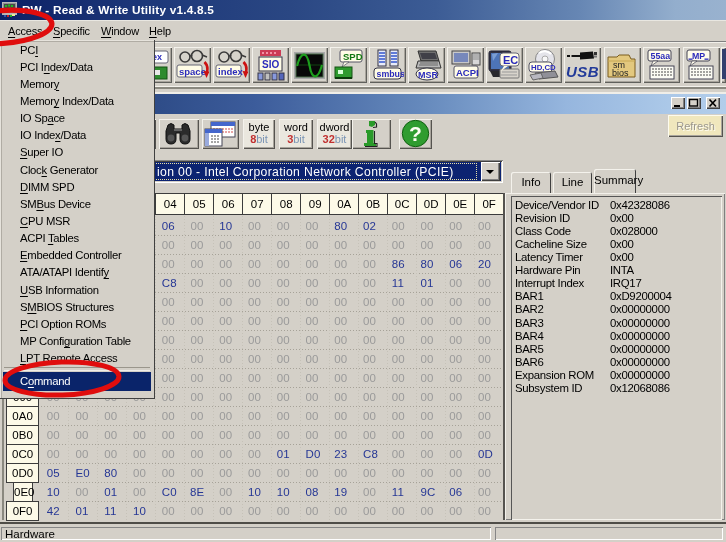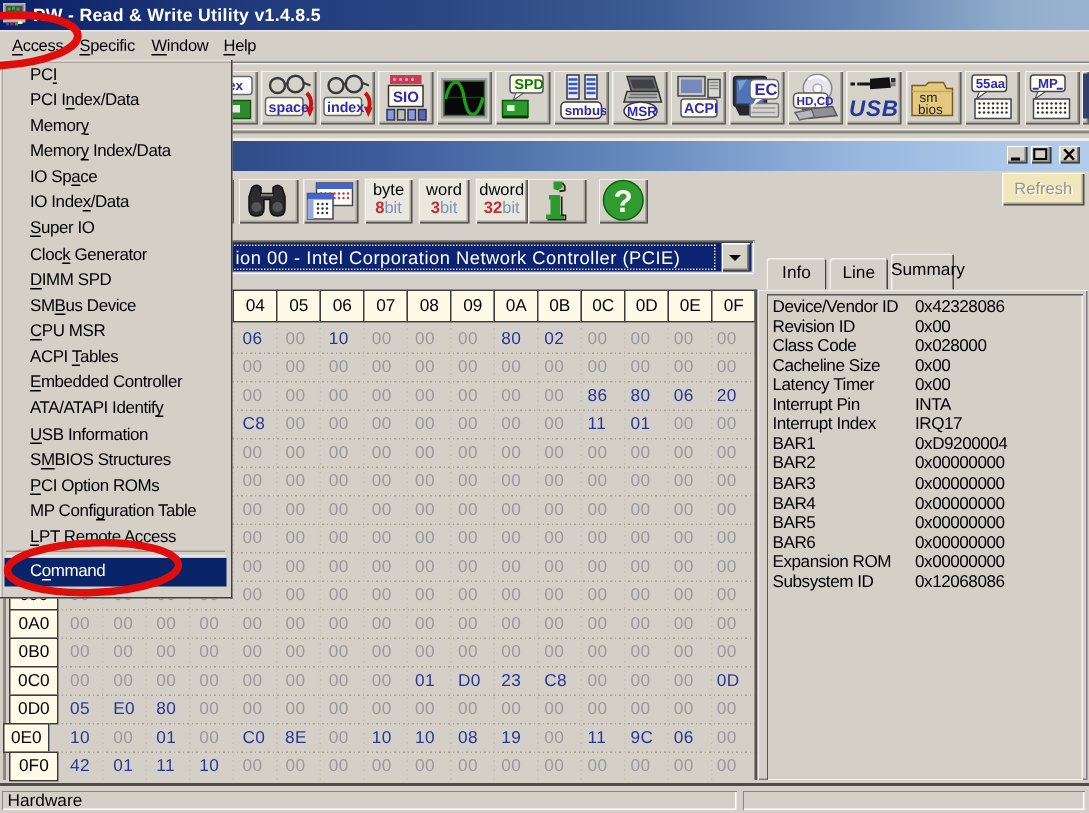--- a/index.html
+++ b/index.html
@@ -438,21 +438,21 @@
 <div class="hc" style="left:6px;top:292.0px;width:33.2px;height:20.0px;line-height:19px">040</div>
 <div class="hc" style="left:6px;top:311.0px;width:33.2px;height:20.0px;line-height:19px">050</div>
 <div class="hc" style="left:6px;top:330.0px;width:33.2px;height:20.0px;line-height:19px">060</div>
 <div class="hc" style="left:6px;top:349.0px;width:33.2px;height:20.0px;line-height:19px">070</div>
 <div class="hc" style="left:6px;top:368.0px;width:33.2px;height:20.0px;line-height:19px">080</div>
 <div class="hc" style="left:6px;top:387.0px;width:33.2px;height:20.0px;line-height:19px">090</div>
 <div class="hc" style="left:6px;top:406.0px;width:33.2px;height:20.0px;line-height:19px">0A0</div>
 <div class="hc" style="left:6px;top:425.0px;width:33.2px;height:20.0px;line-height:19px">0B0</div>
 <div class="hc" style="left:6px;top:444.0px;width:33.2px;height:20.0px;line-height:19px">0C0</div>
 <div class="hc" style="left:6px;top:463.0px;width:33.2px;height:20.0px;line-height:19px">0D0</div>
-<div class="hc" style="left:2px;top:482.0px;width:31px;height:20.0px;line-height:19px">0E0</div>
+<div class="hc" style="left:13px;top:482.0px;width:20px;height:20.0px;line-height:19px">0E0</div>
 <div class="hc" style="left:6px;top:501.0px;width:33.2px;height:20.0px;line-height:19px">0F0</div>
 <div class="cell v" style="left:46.7px;top:220.2px">86</div>
 <div class="cell v" style="left:75.5px;top:220.2px">80</div>
 <div class="cell v" style="left:104.2px;top:220.2px">22</div>
 <div class="cell v" style="left:132.9px;top:220.2px">42</div>
 <div class="cell v" style="left:161.7px;top:220.2px">06</div>
 <div class="cell z" style="left:190.4px;top:220.2px">00</div>
 <div class="cell v" style="left:219.2px;top:220.2px">10</div>
 <div class="cell z" style="left:247.9px;top:220.2px">00</div>
 <div class="cell z" style="left:276.7px;top:220.2px">00</div>
@@ -741,21 +741,21 @@
 <div class="rl" style="left:515px;top:198.6px">Device/Vendor ID</div>
 <div class="rl" style="left:610px;top:198.6px">0x42328086</div>
 <div class="rl" style="left:515px;top:211.7px">Revision ID</div>
 <div class="rl" style="left:610px;top:211.7px">0x00</div>
 <div class="rl" style="left:515px;top:224.8px">Class Code</div>
 <div class="rl" style="left:610px;top:224.8px">0x028000</div>
 <div class="rl" style="left:515px;top:237.9px">Cacheline Size</div>
 <div class="rl" style="left:610px;top:237.9px">0x00</div>
 <div class="rl" style="left:515px;top:251.0px">Latency Timer</div>
 <div class="rl" style="left:610px;top:251.0px">0x00</div>
-<div class="rl" style="left:515px;top:264.1px">Interrupt Pin</div>
+<div class="rl" style="left:515px;top:264.1px">Hardware Pin</div>
 <div class="rl" style="left:610px;top:264.1px">INTA</div>
 <div class="rl" style="left:515px;top:277.2px">Interrupt Index</div>
 <div class="rl" style="left:610px;top:277.2px">IRQ17</div>
 <div class="rl" style="left:515px;top:290.3px">BAR1</div>
 <div class="rl" style="left:610px;top:290.3px">0xD9200004</div>
 <div class="rl" style="left:515px;top:303.4px">BAR2</div>
 <div class="rl" style="left:610px;top:303.4px">0x00000000</div>
 <div class="rl" style="left:515px;top:316.5px">BAR3</div>
 <div class="rl" style="left:610px;top:316.5px">0x00000000</div>
 <div class="rl" style="left:515px;top:329.6px">BAR4</div>

